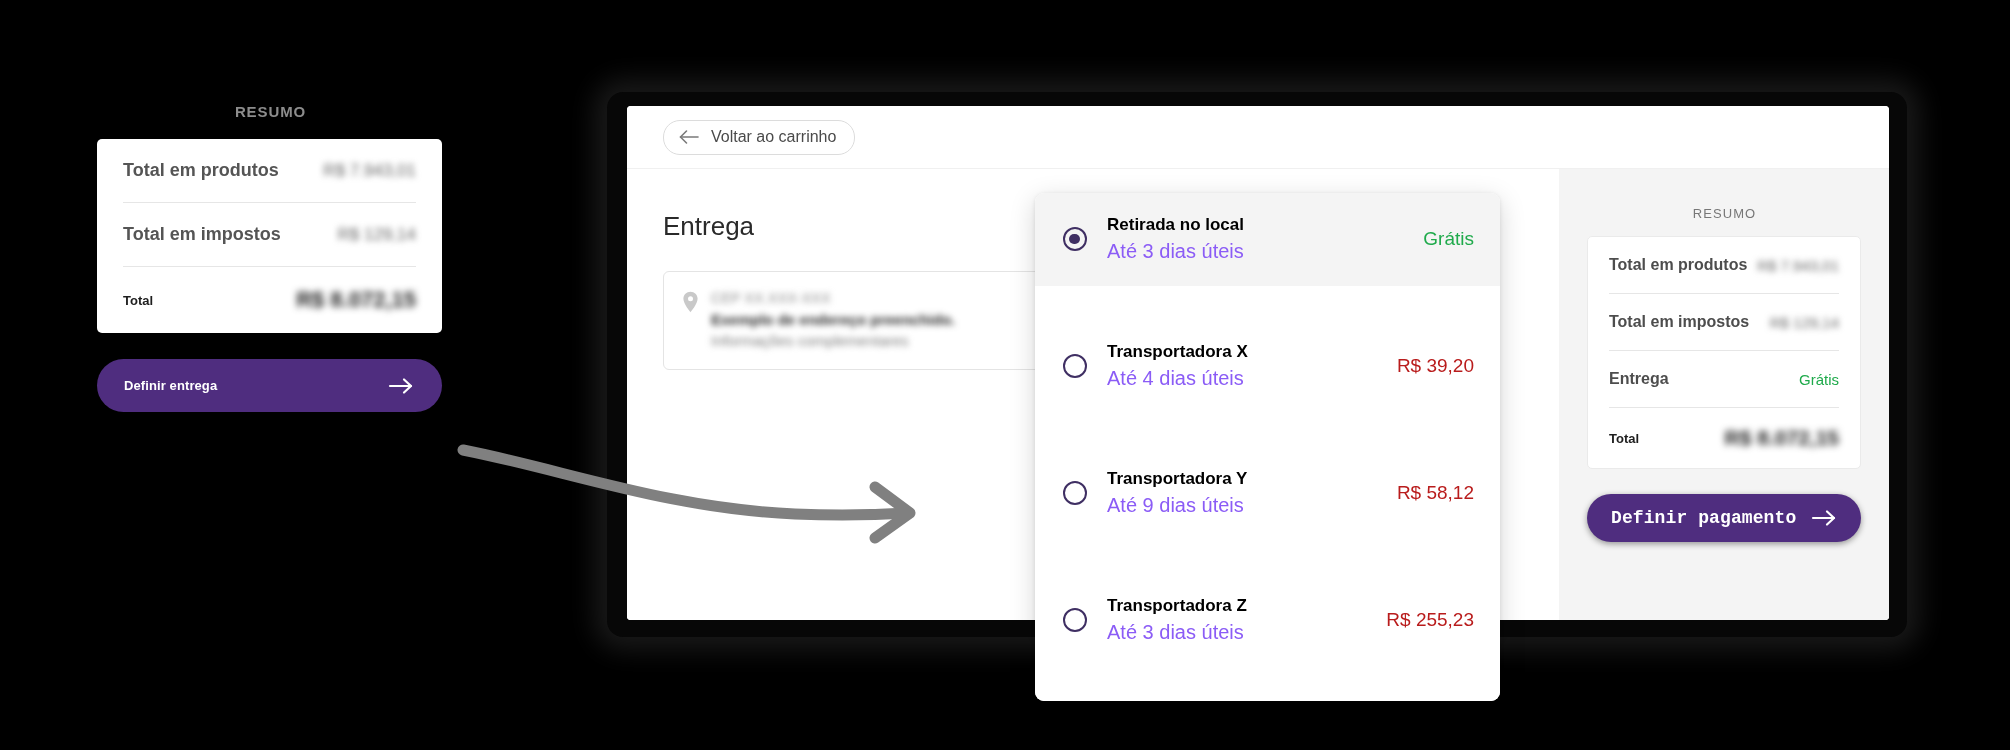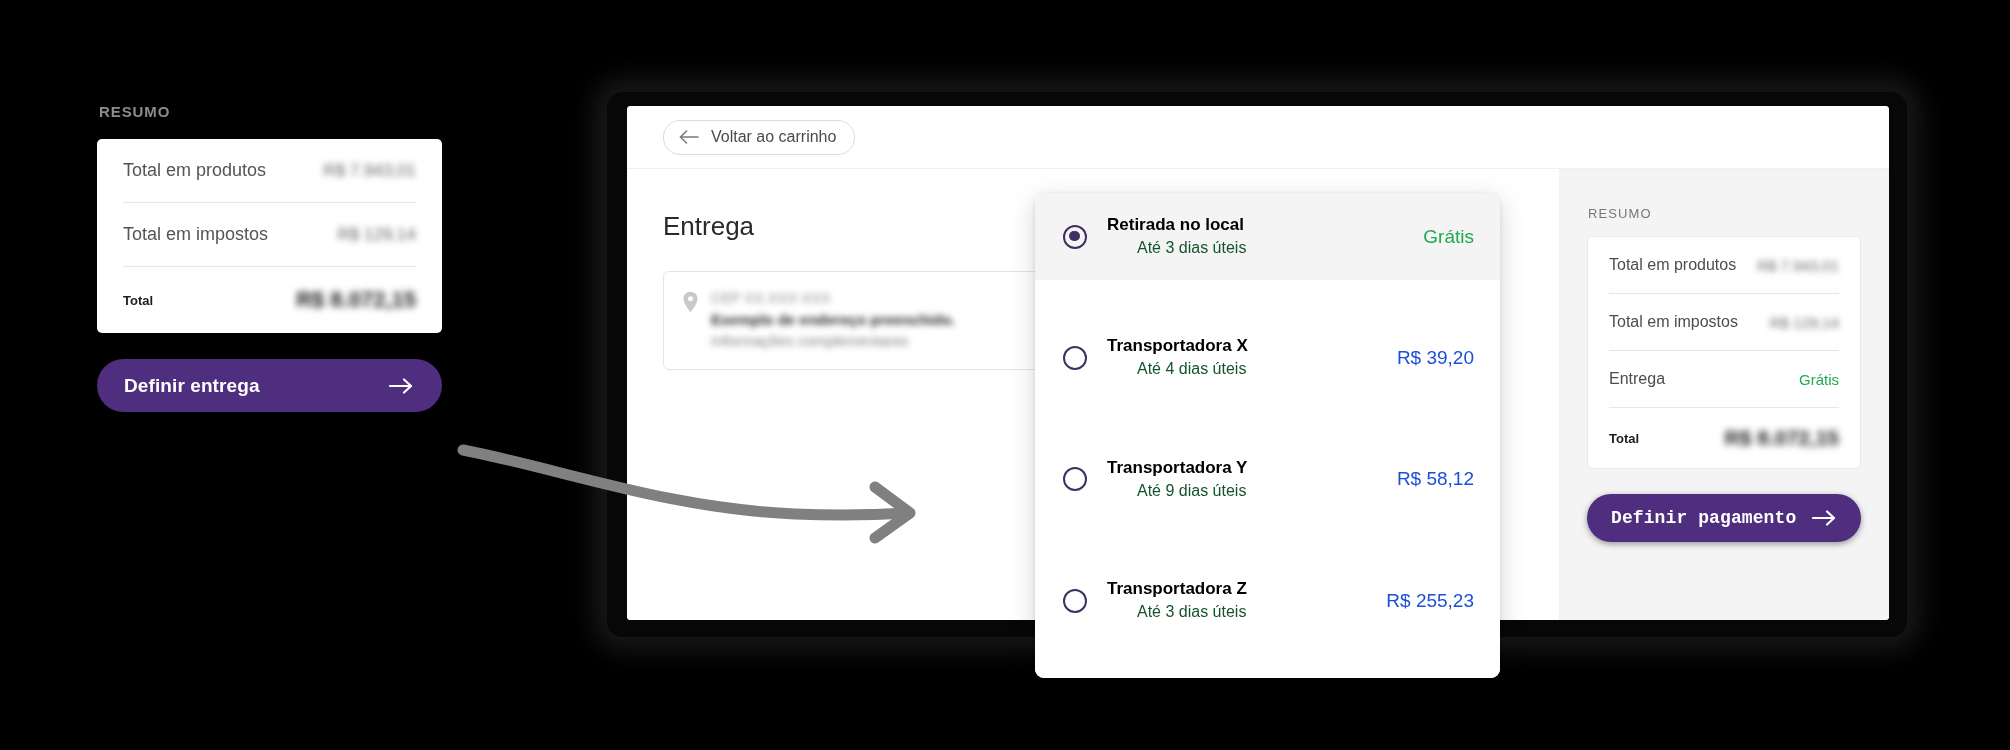--- a/index.html
+++ b/index.html
@@ -22,38 +22,40 @@
     left: 97px;
     top: 103px;
     width: 345px;
   }
   .resumo-eyebrow {
     font-size: 15px;
     font-weight: bold;
     letter-spacing: 0.9px;
     color: #8c8c8c;
     margin: 0 0 19px 2px;
+    text-align: center;
   }
   .summary-card {
     background: #ffffff;
     border-radius: 5px;
     padding: 0 26px;
     box-shadow: 0 1px 3px rgba(0,0,0,0.25);
   }
   .summary-row {
     display: flex;
     align-items: center;
     justify-content: space-between;
     height: 63px;
     border-bottom: 1px solid #e6e6e6;
   }
   .summary-row:last-child { border-bottom: none; }
   .summary-label {
     font-size: 18px;
     color: #555555;
+    font-weight: bold;
   }
   .summary-value {
     font-size: 17px;
     color: #666666;
   }
   .summary-row.total { height: 66px; }
   .summary-row.total .summary-label {
     font-weight: bold;
     color: #1e1e1e;
     font-size: 13px;
@@ -77,21 +79,21 @@
     display: flex;
     align-items: center;
     justify-content: space-between;
     padding: 0 28px 0 27px;
     box-sizing: border-box;
     cursor: pointer;
     box-shadow: 0 2px 6px rgba(0,0,0,0.4);
   }
   .primary-btn span.label {
     color: #ffffff;
-    font-size: 19px;
+    font-size: 13px;
     font-weight: bold;
     letter-spacing: 0.1px;
   }
   .arrow-glyph {
     width: 26px;
     height: 20px;
     display: block;
   }
 
   
@@ -250,29 +252,28 @@
     background: #3f2f63;
   }
   .ship-text { flex: 1 1 auto; }
   .ship-name {
     font-size: 17px;
     font-weight: bold;
     color: #000000;
     line-height: 1.35;
   }
   .ship-eta {
-    font-size: 16px;
-    color: #14532d;
+    font-size: 20px;
+    color: #8b5cf6;
     line-height: 1.4;
-    margin-left: 30px;
   }
   .ship-price {
     flex: none;
     font-size: 19px;
-    color: #1d4ed8;
+    color: #b91c1c;
     white-space: nowrap;
   }
   .ship-price.free { color: #1faa4b; }
   .opt-gap { height: 34px; background:#fff; }
 
   
   #flow-arrow {
     position: absolute;
     left: 455px;
     top: 410px;

